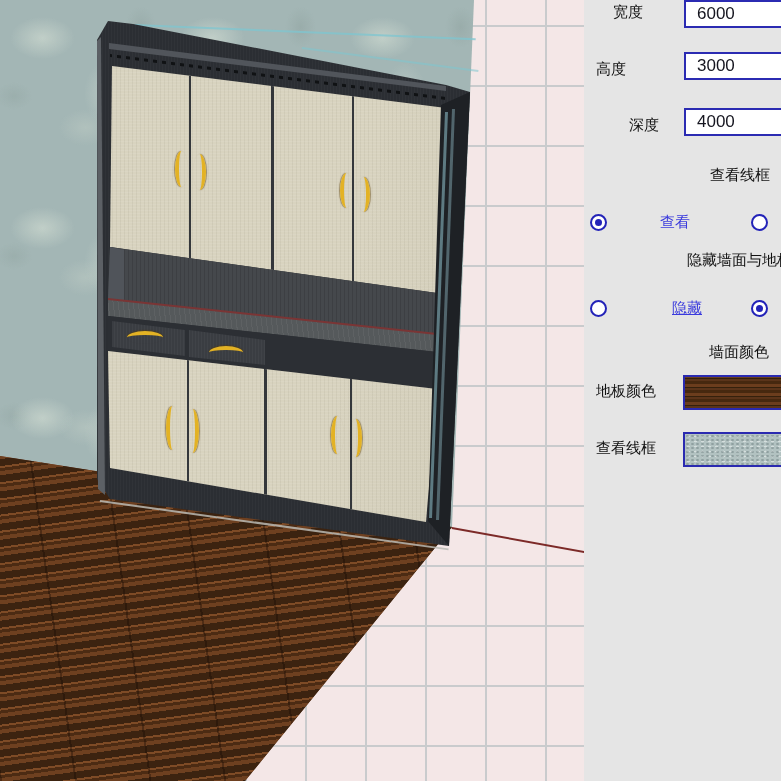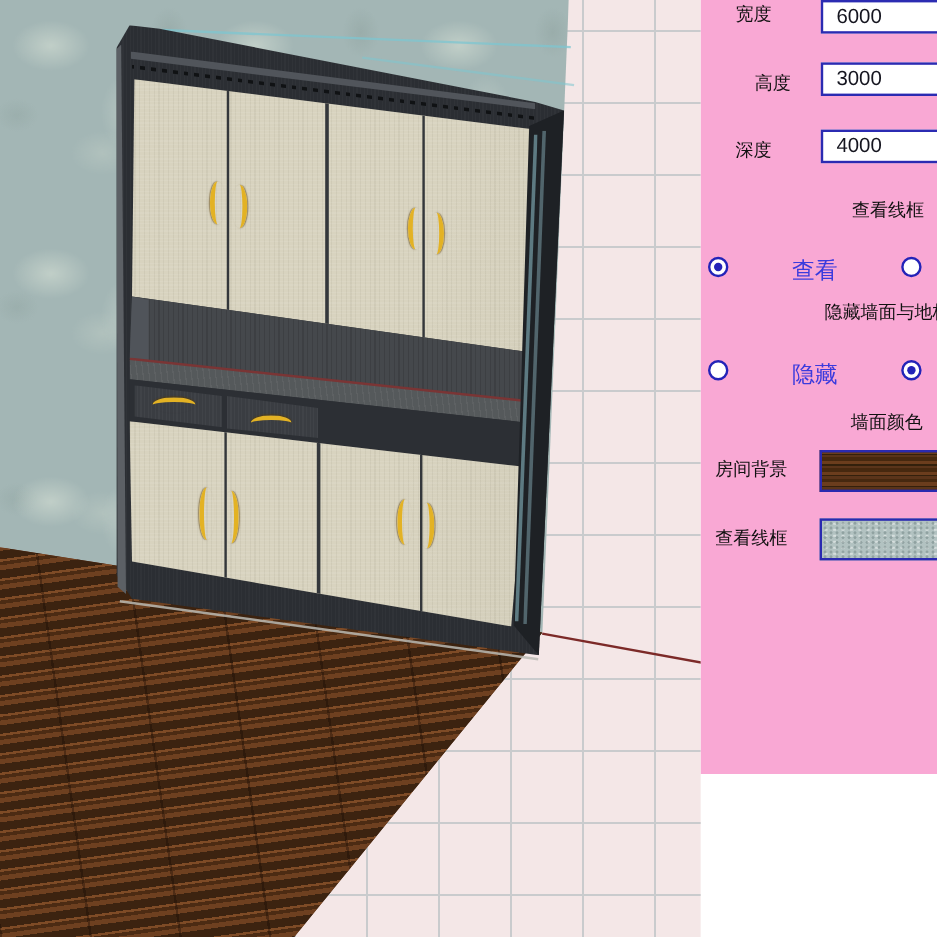--- a/index.html
+++ b/index.html
@@ -75,24 +75,24 @@
   .drawer{background-color:#3a3d42;
     background-image:repeating-linear-gradient(90deg, rgba(255,255,255,.03) 0 1px, transparent 1px 3px);}
   .right-band{clip-path:polygon(441px 105px,470px 92px,449px 546px,428px 521px);background:#1e2125;}
   .teal-a{clip-path:polygon(445px 112px,448px 112px,432px 518px,429px 518px);background:rgba(128,170,180,.65);}
   .teal-b{clip-path:polygon(452px 109px,455px 109px,439px 520px,436px 520px);background:rgba(145,185,195,.45);}
   .handle-v{position:absolute;width:9px;background:transparent;border-radius:50%;}
   .hv-l{border-left:4px solid #e3b224;box-shadow:-1px 0 1px rgba(90,60,0,.5);}
   .hv-r{border-right:4px solid #e3b224;box-shadow:1px 0 1px rgba(90,60,0,.5);}
   .handle-h{position:absolute;height:9px;background:transparent;border-top:4px solid #e3b224;border-radius:50%;box-shadow:0 -1px 1px rgba(90,60,0,.5);}
   
-  #panel{position:absolute;left:584px;top:0;width:197px;height:645px;background:#f9a8d4;}
+  #panel{position:absolute;left:584px;top:0;width:197px;height:781px;background:#e5e5e5;}
   #panel .abs{position:absolute;}
   .lbl{font-size:15px;color:#111111;white-space:nowrap;}
-  .lbl-blue{font-size:19px;color:#3b3bdd;white-space:nowrap;}
+  .lbl-blue{font-size:15px;color:#3b3bdd;white-space:nowrap;}
   .dim-input{
     position:absolute;left:100px;width:130px;height:22px;
     border:2px solid #2b2bb2;background:#fff;color:#15151f;
     font-family:"Liberation Sans",sans-serif;font-size:17px;padding:1px 4px 1px 11px;outline:none;
   }
   .radio{position:absolute;width:13px;height:13px;border:2px solid #2323b8;border-radius:50%;background:#fff;box-sizing:content-box;}
   .radio.sel::after{content:"";display:block;width:7px;height:7px;margin:3px;border-radius:50%;background:#2323b8;}
   .swatch{position:absolute;left:99px;width:120px;height:31px;border:2px solid #2a2ab0;}
   .swatch-floor{
     background-color:#4a2c14;
@@ -160,38 +160,38 @@
     <div class="handle-v hv-l" style="left:331px;top:416px;height:38px;"></div>
     <div class="handle-v hv-r" style="left:349px;top:419px;height:38px;"></div>
   </div>
 </div>
 
 <div id="panel">
 
   <span class="abs lbl" style="left:29px;top:3px;">宽度</span>
   <input class="dim-input" style="top: 0px;" value="6000">
 
-  <span class="abs lbl" style="left:45px;top:60px;">高度</span>
+  <span class="abs lbl" style="left:12px;top:60px;">高度</span>
   <input class="dim-input" style="top: 52px;" value="3000">
 
-  <span class="abs lbl" style="left:29px;top:116px;">深度</span>
+  <span class="abs lbl" style="left:45px;top:116px;">深度</span>
   <input class="dim-input" style="top: 108px;" value="4000">
 
   <span class="abs lbl" style="left:126px;top:166px;">查看线框</span>
 
   <span class="radio sel" style="left:6px;top:214px;"></span>
   <span class="abs lbl-blue" style="left:76px;top:213px;">查看</span>
   <span class="radio" style="left:167px;top:214px;"></span>
 
   <span class="abs lbl" style="left:103px;top:251px;">隐藏墙面与地板</span>
 
   <span class="radio" style="left:6px;top:300px;"></span>
-  <span class="abs lbl-blue" style="left:76px;top:299px;">隐藏</span>
+  <span class="abs lbl-blue" style="left:88px;top:299px;text-decoration:underline;">隐藏</span>
   <span class="radio sel" style="left:167px;top:300px;"></span>
 
   <span class="abs lbl" style="left:125px;top:343px;">墙面颜色</span>
 
-  <span class="abs lbl" style="left:12px;top:382px;">房间背景</span>
+  <span class="abs lbl" style="left:12px;top:382px;">地板颜色</span>
   <div class="swatch swatch-floor" style="top:375px;"></div>
 
   <span class="abs lbl" style="left:12px;top:439px;">查看线框</span>
   <div class="swatch swatch-wall" style="top:432px;"></div>
 </div>
 
 </body></html>

